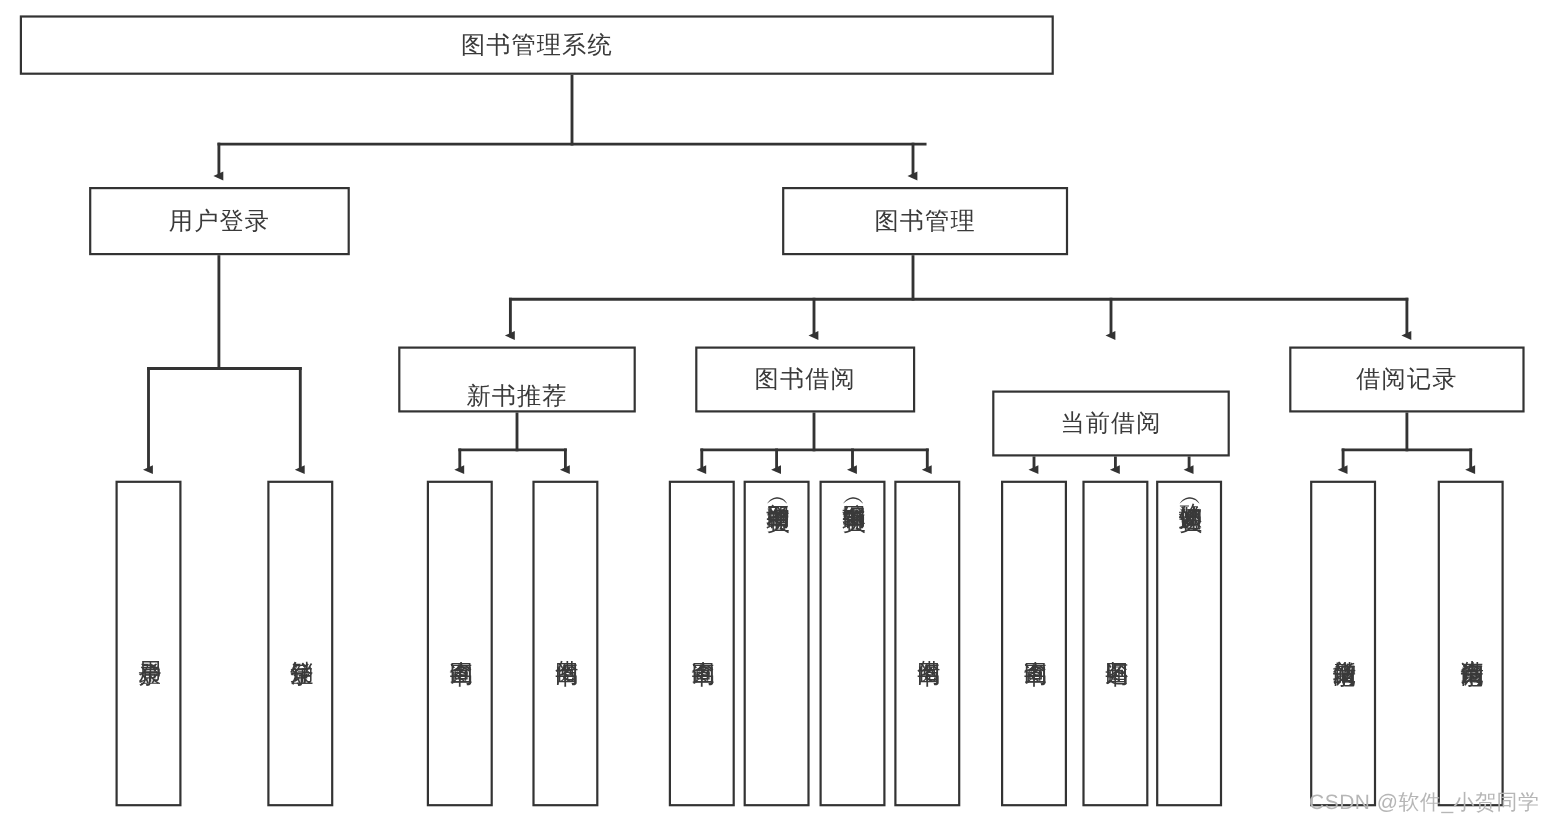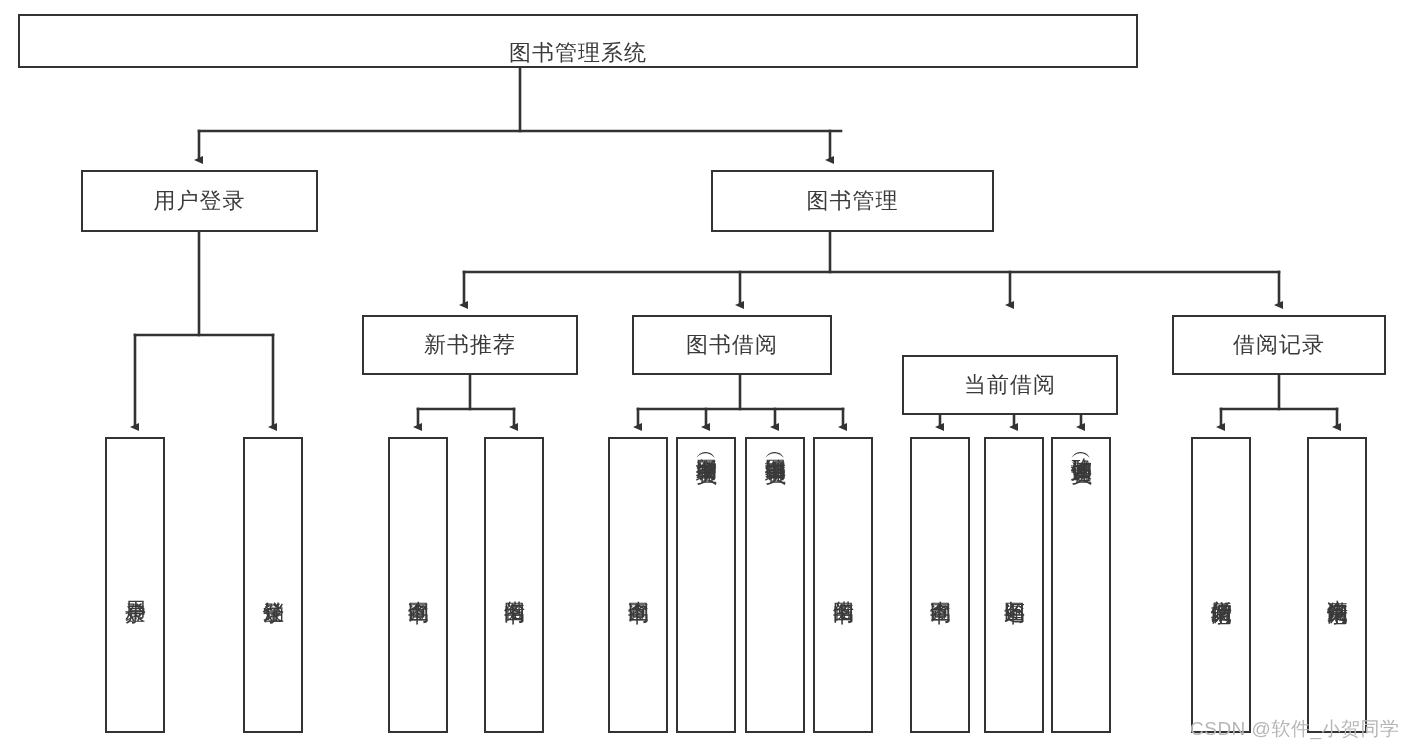--- a/index.html
+++ b/index.html
@@ -114,32 +114,32 @@
       <path d="M1014,409 L1014,427" marker-end="url(#arrow)"></path>
       <path d="M1081,409 L1081,427" marker-end="url(#arrow)"></path>
 
       <path d="M1279,375 L1279,409"></path>
       <path d="M1221,409 L1337,409"></path>
       <path d="M1221,409 L1221,427" marker-end="url(#arrow)"></path>
       <path d="M1337,409 L1337,427" marker-end="url(#arrow)"></path>
     </g>
   </svg>
 
-  <div class="node node-h" style="left:18px;top:14px;width:1120px;height:54px;align-items:flex-end;">
+  <div class="node node-h" style="left:18px;top:14px;width:940px;height:54px;">
     <span>图书管理系统</span>
   </div>
 
   <div class="node node-h" style="left:81px;top:170px;width:237px;height:62px;">
     <span>用户登录</span>
   </div>
-  <div class="node node-h" style="left:711px;top:170px;width:283px;height:62px;">
+  <div class="node node-h" style="left:711px;top:170px;width:260px;height:62px;">
     <span>图书管理</span>
   </div>
 
-  <div class="node node-h" style="left:362px;top:315px;width:216px;height:60px;">
+  <div class="node node-h" style="left:362px;top:315px;width:216px;height:60px;align-items:flex-end;">
     <span>新书推荐</span>
   </div>
   <div class="node node-h" style="left:632px;top:315px;width:200px;height:60px;">
     <span>图书借阅</span>
   </div>
   <div class="node node-h" style="left:902px;top:315px;width:216px;height:60px;margin-top:40px;">
     <span>当前借阅</span>
   </div>
   <div class="node node-h" style="left:1172px;top:315px;width:214px;height:60px;text-align:right;">
     <span>借阅记录</span>

